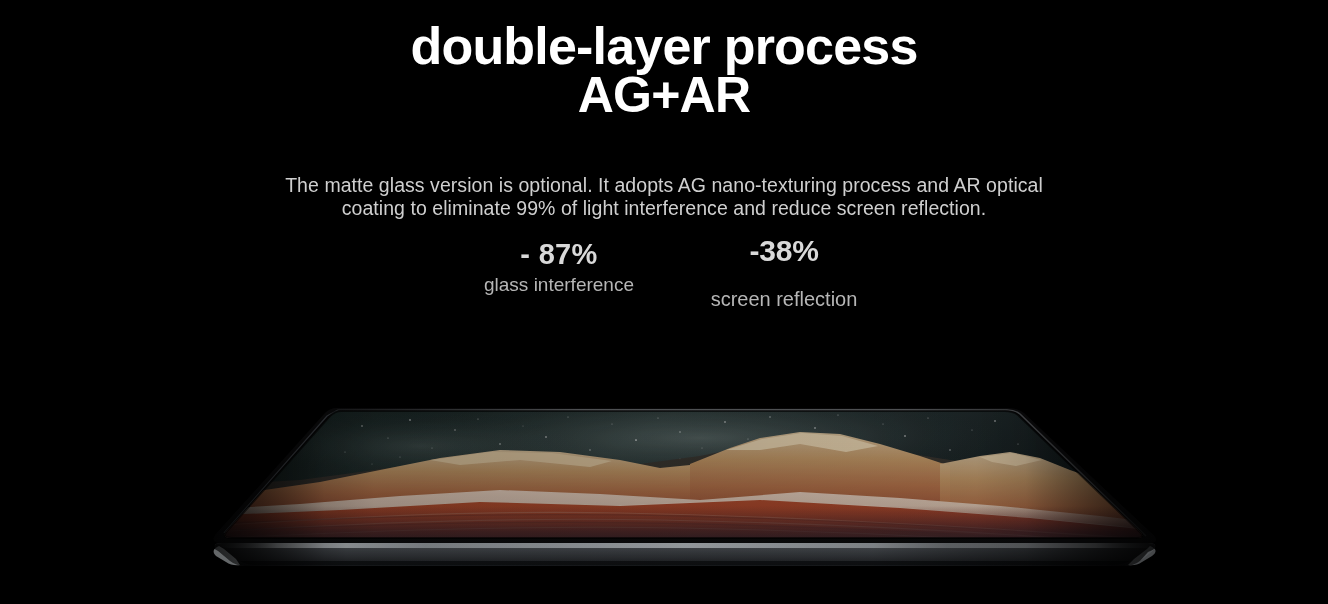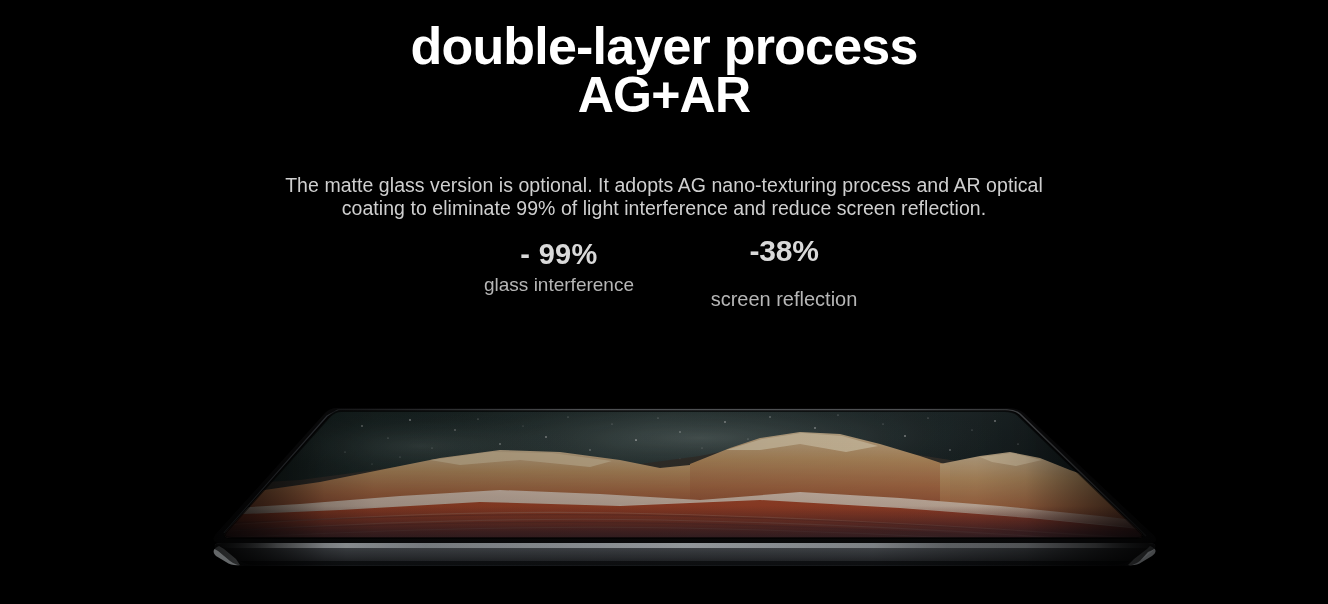--- a/index.html
+++ b/index.html
@@ -105,21 +105,21 @@
 
   <div class="headline">
     <span class="hl-line hl-line-2">double-layer process</span>
     <span class="hl-line hl-line-1">AG+AR</span>
   </div>
 
   <p class="subcopy">The matte glass version is optional. It adopts AG nano-texturing process and AR optical coating to eliminate 99% of light interference and reduce screen reflection.</p>
 
   <div class="stats">
     <div class="stat stat-1">
-      <span class="stat-value">- 99%</span>
+      <span class="stat-value">- 87%</span>
       <span class="stat-label">glass interference</span>
     </div>
     <div class="stat stat-2">
       <span class="stat-value">-38%</span>
       <span class="stat-label">screen reflection</span>
     </div>
   </div>
 
   <div class="hero">
     <svg width="1328" height="244" viewBox="0 0 1328 244" xmlns="http://www.w3.org/2000/svg">

